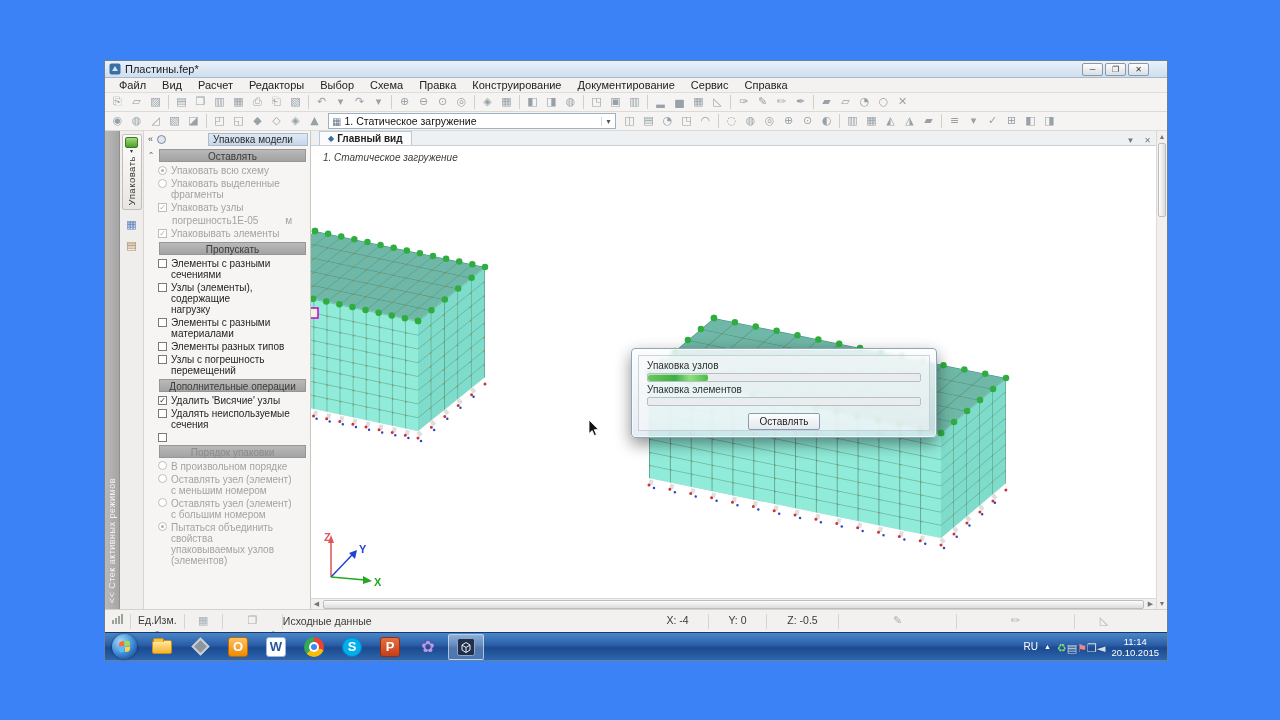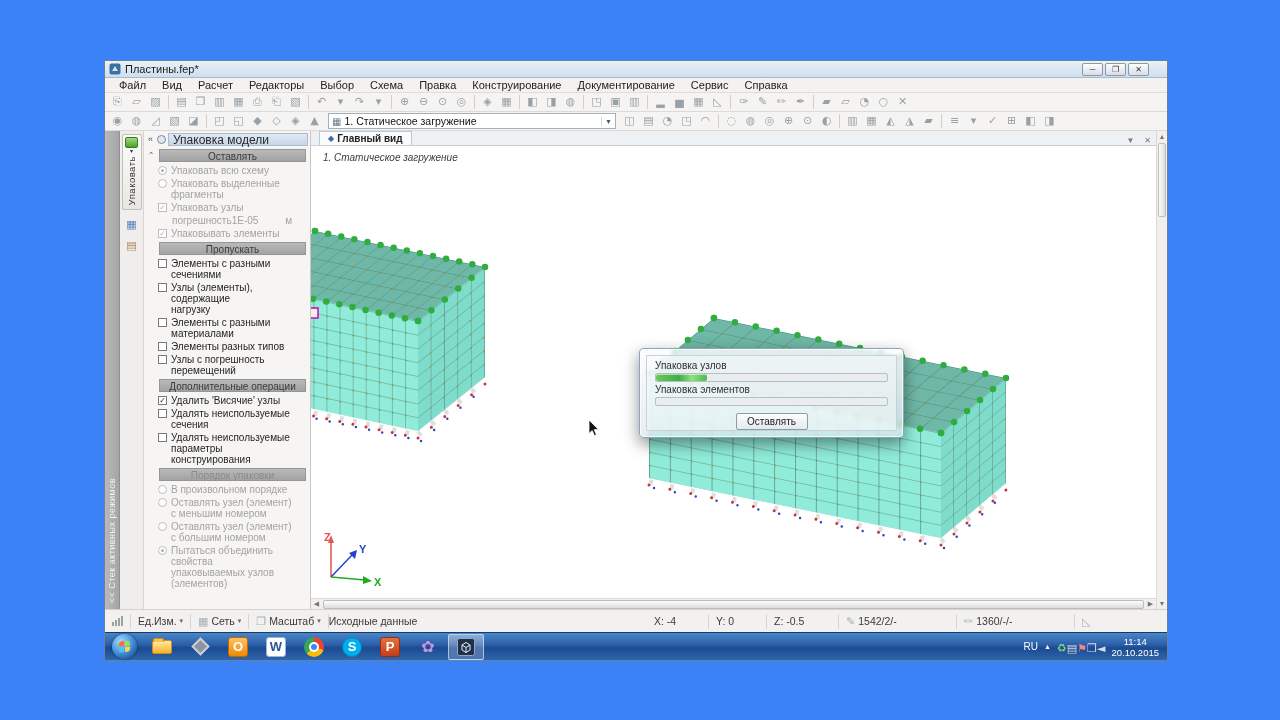--- a/index.html
+++ b/index.html
@@ -52,21 +52,21 @@
   .sidetab .vtext { color:#333; font-size:9.5px; margin-top:2px; }
   .sideico { font-family:"DejaVu Sans",sans-serif; font-size:11px; margin-top:8px; }
 
   
   .panel { width:167px; background:#f6f5f3; border-right:1px solid #c9c6c0; font-size:10px;
     color:#1f1f1f; overflow:hidden; }
   .ptitle { height:16px; display:flex; align-items:center; gap:2px; padding:1px 2px; }
   .pbtn { font-size:9px; color:#555; padding:0 2px; }
   .pin { width:9px; height:9px; border:1px solid #7a8a9a; border-radius:50%; background:#dfe8f2; }
   .ptitlebar { flex:1; height:13px; background:linear-gradient(#dfe9f5,#c6d6e8); border:1px solid #aabccc;
-    font-size:12px; color:#2a2a2a; padding:0 4px; line-height:12px; }
+    font-size:10px; color:#2a2a2a; padding:0 4px; line-height:12px;margin-left:40px; }
   .pscroll { padding:0 4px 0 2px; }
   .sechdr { display:flex; align-items:center; gap:3px; margin:2px 0; }
   .secchev { width:10px; font-size:8px; color:#666; text-align:center; }
   .secbar { flex:1; height:13px; background:linear-gradient(#b9b9b9,#a3a3a3); color:#3b3b3b;
     text-align:center; font-size:10px; line-height:13px; border:1px solid #969696; }
   .secbar.dim { color:#8b8b8b; }
   .row { display:flex; align-items:flex-start; gap:4px; padding:1px 0 1px 12px; line-height:11px; }
   .ctl { width:9px; height:9px; flex:0 0 auto; margin-top:0.5px; border:1px solid #7a7a7a; background:#fff;
     font-size:8px; line-height:8px; text-align:center; color:#2b2b2b; }
   .ctl.radio { border-radius:50%; position:relative; }
@@ -96,21 +96,21 @@
   .hscroll .arr { width:11px; font-size:7px; color:#777; text-align:center; }
   .hthumb { flex:1; height:9px; margin:0 1px; background:linear-gradient(#fdfdfd,#dcdcdc); border:1px solid #bdbdbd; border-radius:2px; }
   .vscroll { width:11px; background:#f1f0ee; border-left:1px solid #dcdad6; display:flex; flex-direction:column; }
   .vscroll .arr { height:11px; font-size:7px; color:#777; text-align:center; line-height:11px; }
   .vthumb { height:74px; margin:1px; background:linear-gradient(90deg,#fdfdfd,#dcdcdc); border:1px solid #bdbdbd; border-radius:2px; }
   .vfill { flex:1; }
 
   
   .statusbar { height:23px; background:#f2f1ef; border-top:1px solid #d5d2cd; display:flex; align-items:center;
     font-size:10.5px; color:#3a3a3a; flex:0 0 auto;}
-  .scell { display:flex; align-items:center; gap:3px; padding:0 7px; height:15px; border-right:1px solid #d8d5d0; }
+  .scell { display:flex; align-items:center; gap:3px; padding:0 7px; height:15px; border-right:1px solid #d8d5d0;flex-direction:column; }
   .scell.nosep { border-right:none; }
   .scaret { font-size:7px; color:#666; }
   .meter { display:flex; gap:1px; align-items:flex-end; }
   .meter i { display:block; width:2px; background:#9aa49a; }
   .scenter { flex:1; text-align:left; color:#3a3a3a; }
   .sico { font-family:"DejaVu Sans",sans-serif; color:#a7b0b7; font-size:11px; }
   .strail { width:34px; height:15px; }
 
   
   .taskbar { height:28px; background:linear-gradient(#4a86c8,#2a5ea8 45%,#1b4a90 55%,#2e66ad);
@@ -139,21 +139,21 @@
   .skype { border-radius:50%; background:#00aff0; border:1px solid #0884b4; }
   .ppt { background:linear-gradient(#e6703a,#c43e1c); border:1px solid #93robots2e15; border:1px solid #932e15; }
   .flower { font-family:"DejaVu Sans",sans-serif; font-size:16px; color:#b39ddb; text-shadow:0 0 2px #5e35b1; }
   .tray { margin-left:auto; display:flex; align-items:center; gap:6px; padding-right:6px; color:#fff; }
   .tray .lang { font-size:10px; }
   .tray .up { font-size:7px; }
   .tray-ico { font-family:"DejaVu Sans",sans-serif; font-size:11px; line-height:12px; }
   .clock { text-align:center; font-size:9.5px; line-height:11px; }
 
   
-  .dialog { position:absolute; left:328px; top:202px; width:265px; height:90px; border-radius:4px;
+  .dialog { position:absolute; left:320px; top:202px; width:306px; height:90px; border-radius:4px;
     border:1px solid #8ea4b8; background:linear-gradient(rgba(250,252,253,.82),rgba(222,231,239,.74));
     box-shadow:0 6px 16px rgba(0,0,0,.45), inset 0 0 0 1px rgba(255,255,255,.65);
     backdrop-filter:blur(1.5px); }
   .dlg-inner { position:absolute; inset:6px; border:1px solid rgba(190,200,210,.8);
     background:rgba(248,250,251,.55); padding:4px 8px; }
   .dlg-label { font-size:10px; color:#2d2d2d; line-height:12px; }
   .pbar { height:9px; background:rgba(233,236,238,.9); border:1px solid #b7bec4; border-radius:2px;
     overflow:hidden; margin:1px 0 2px; }
   .pfill { height:100%; border-radius:2px;
     background:linear-gradient(90deg,#69c95e,#3fae46 45%,#8fe07f 70%,#4cbb4c);
@@ -380,22 +380,20 @@
         <div class="row">
               <span class="ctl">✓</span>
               <span class="lbl">Удалить 'Висячие' узлы</span>
             </div>
         <div class="row">
               <span class="ctl"></span>
               <span class="lbl">Удалять неиспользуемые сечения</span>
             </div>
         <div class="row">
               <span class="ctl"></span>
-              <span class="lbl pre">Удалять неиспользуемые параметры
-конструирования</span>
             </div>
 
         <div class="sechdr">
               <span class="secchev"></span>
               <div class="secbar dim">Порядок упаковки</div>
             </div>
         <div class="row">
               <span class="ctl radio dis"></span>
               <span class="lbl dis">В произвольном порядке</span>
             </div>

